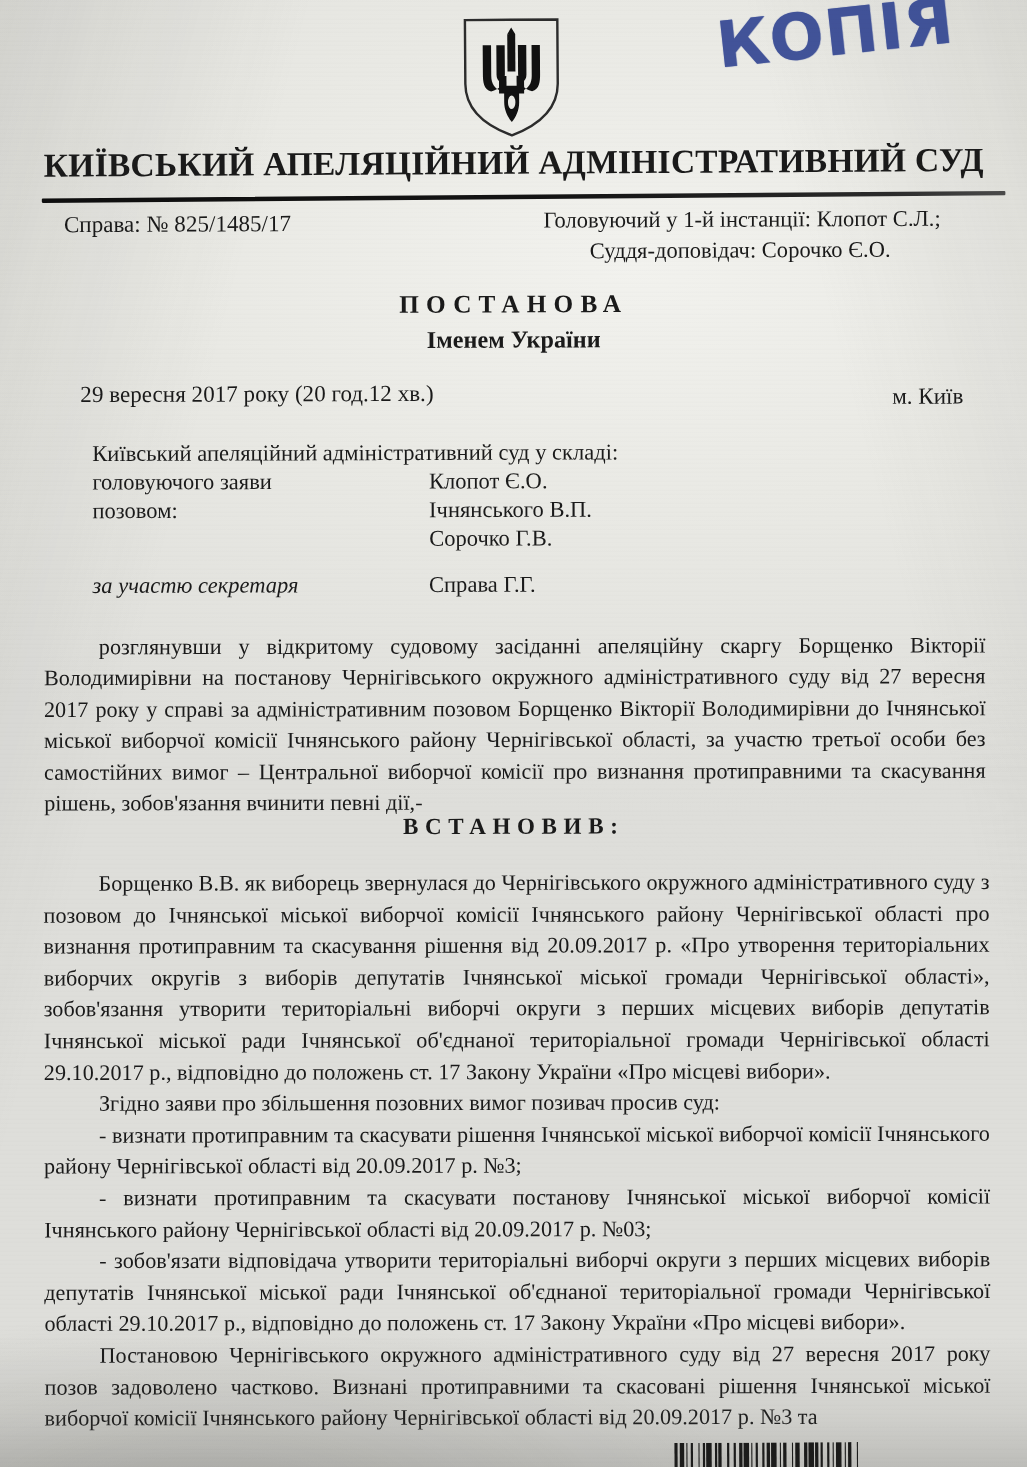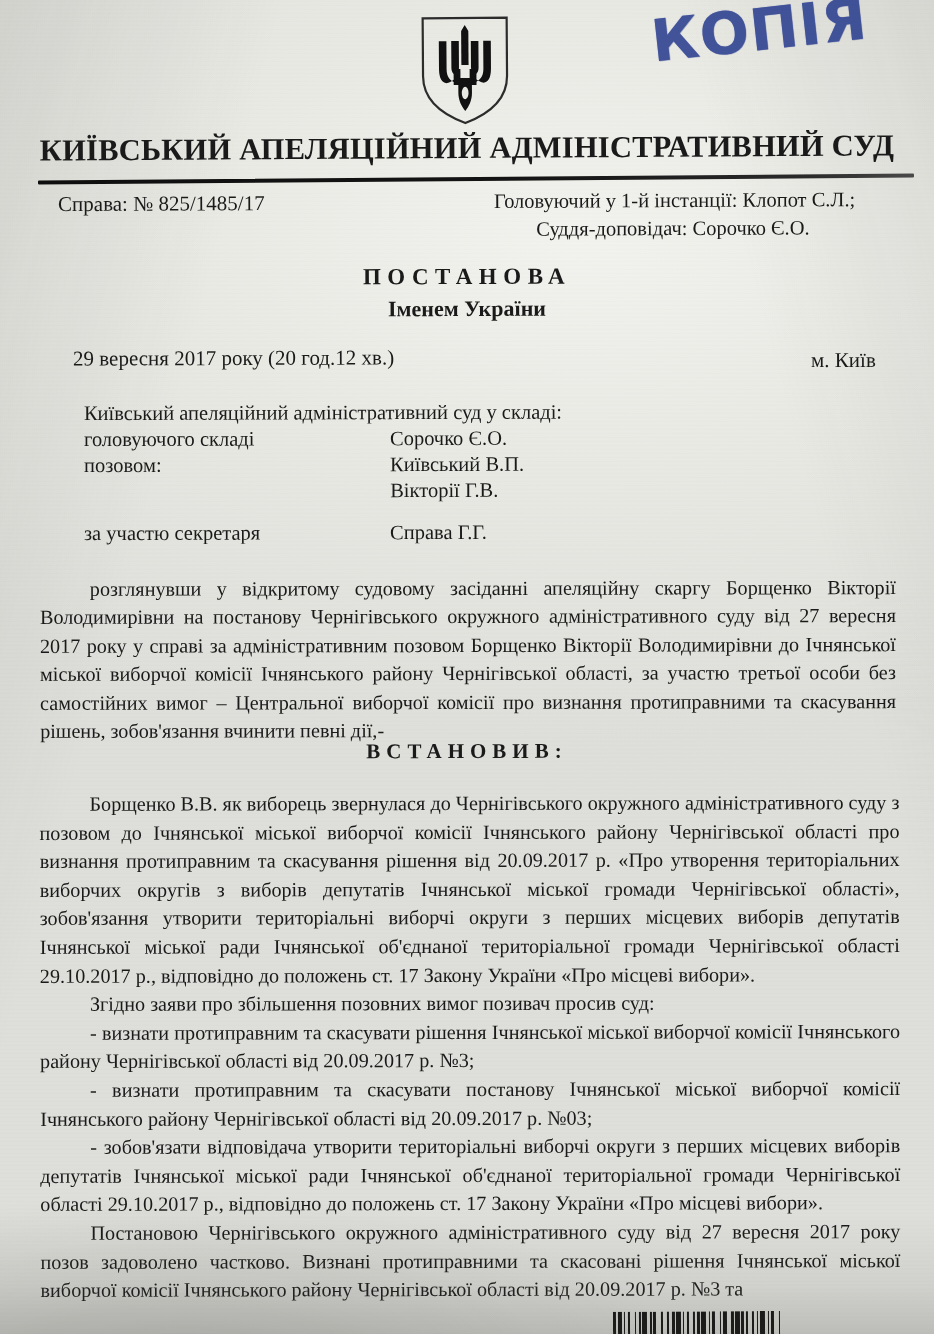--- a/index.html
+++ b/index.html
@@ -295,35 +295,35 @@
 
     <div class="doc-title">ПОСТАНОВА</div>
     <div class="doc-subtitle">Іменем України</div>
 
     <div class="date-line">29 вересня 2017 року  (20 год.12 хв.)</div>
     <div class="city-line">м. Київ</div>
 
     <div class="composition">
       <div class="comp-head">Київський апеляційний адміністративний суд у складі:</div>
       <div class="comp-row">
-        <span class="comp-role">головуючого складі</span>
-        <span class="comp-name">Сорочко Є.О.</span>
+        <span class="comp-role">головуючого заяви</span>
+        <span class="comp-name">Клопот Є.О.</span>
       </div>
       <div class="comp-row">
         <span class="comp-role">позовом:</span>
-        <span class="comp-name">Київський В.П.</span>
+        <span class="comp-name">Ічнянського В.П.</span>
       </div>
       <div class="comp-row">
         <span class="comp-role"></span>
-        <span class="comp-name">Вікторії Г.В.</span>
+        <span class="comp-name">Сорочко Г.В.</span>
       </div>
     </div>
 
     <div class="secretary">
-      <span class="comp-role" style="position:absolute;left:0;top:0;">за участю секретаря</span>
+      <span class="comp-role" style="position:absolute;left:0;top:0;font-style:italic;">за участю секретаря</span>
       <span class="comp-name" style="position:absolute;left:306px;top:0;">Справа Г.Г.</span>
     </div>
 
     <div class="body">
       <p class="ind">розглянувши у відкритому судовому засіданні апеляційну скаргу Борщенко Вікторії Володимирівни на постанову Чернігівського окружного адміністративного суду від 27 вересня 2017 року у справі за адміністративним позовом Борщенко Вікторії Володимирівни до Ічнянської міської виборчої комісії Ічнянського району Чернігівської області, за участю третьої особи без самостійних вимог – Центральної виборчої комісії про визнання протиправними та скасування рішень, зобов'язання вчинити певні дії,-</p>
     </div>
 
     <div class="ustanovyv">ВСТАНОВИВ:</div>
 
     <div class="body2">

